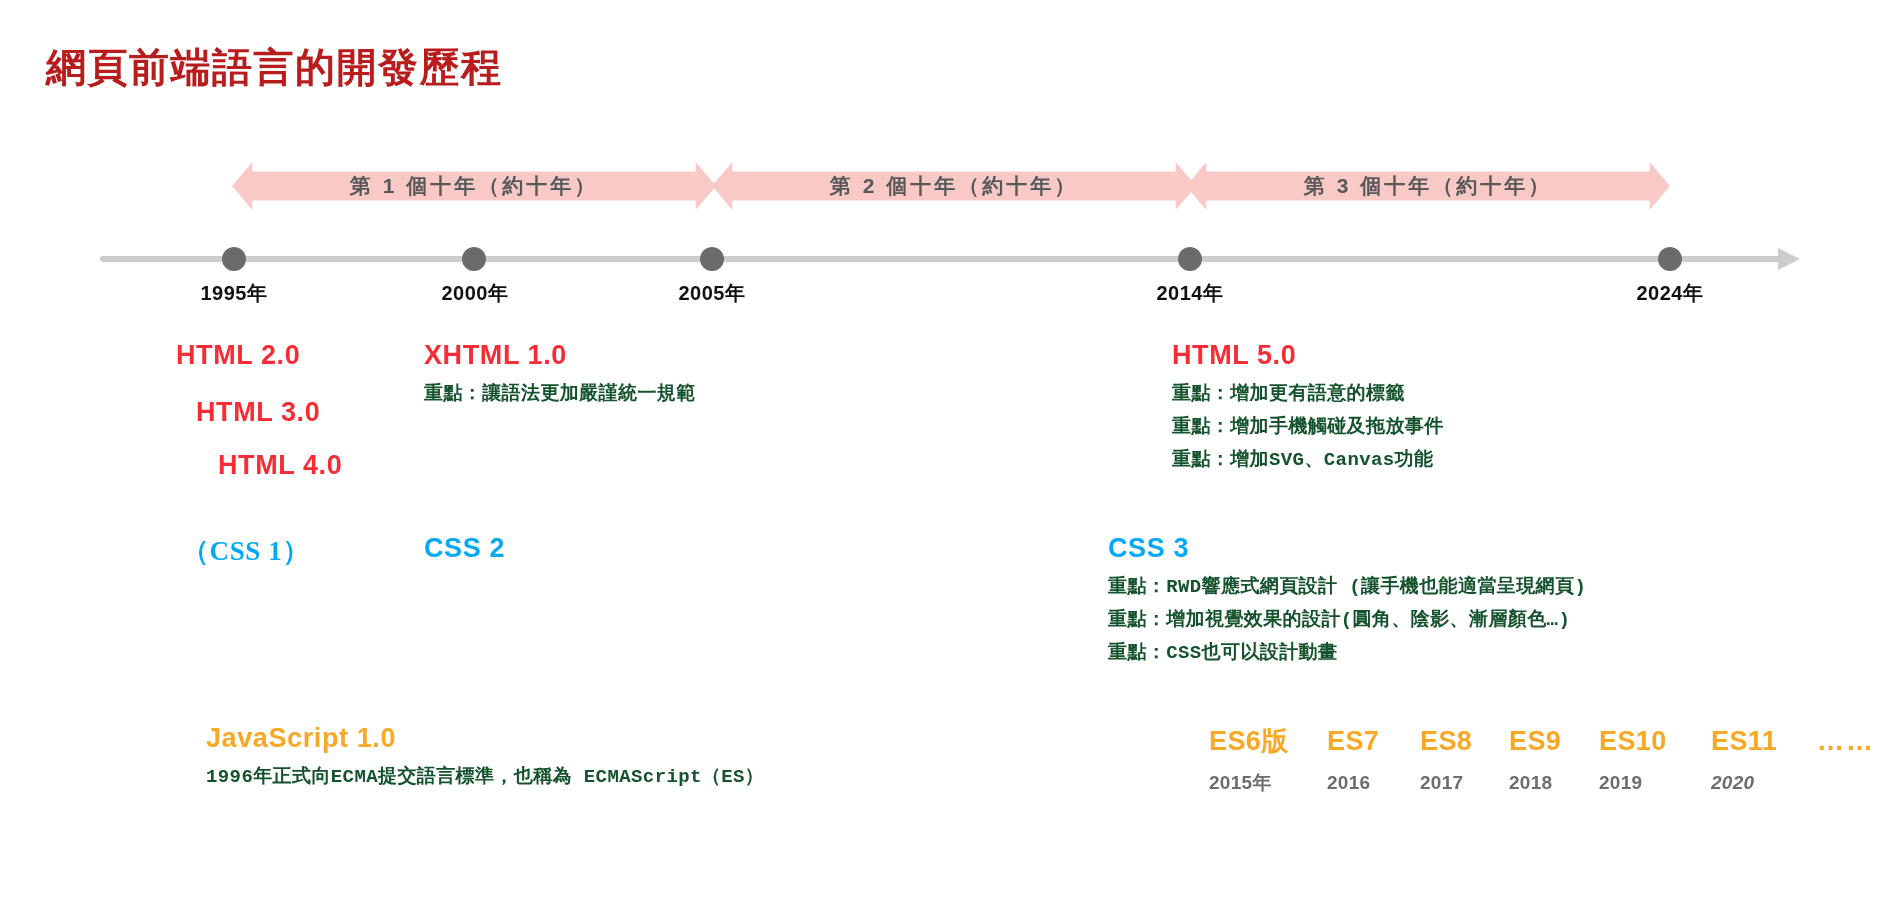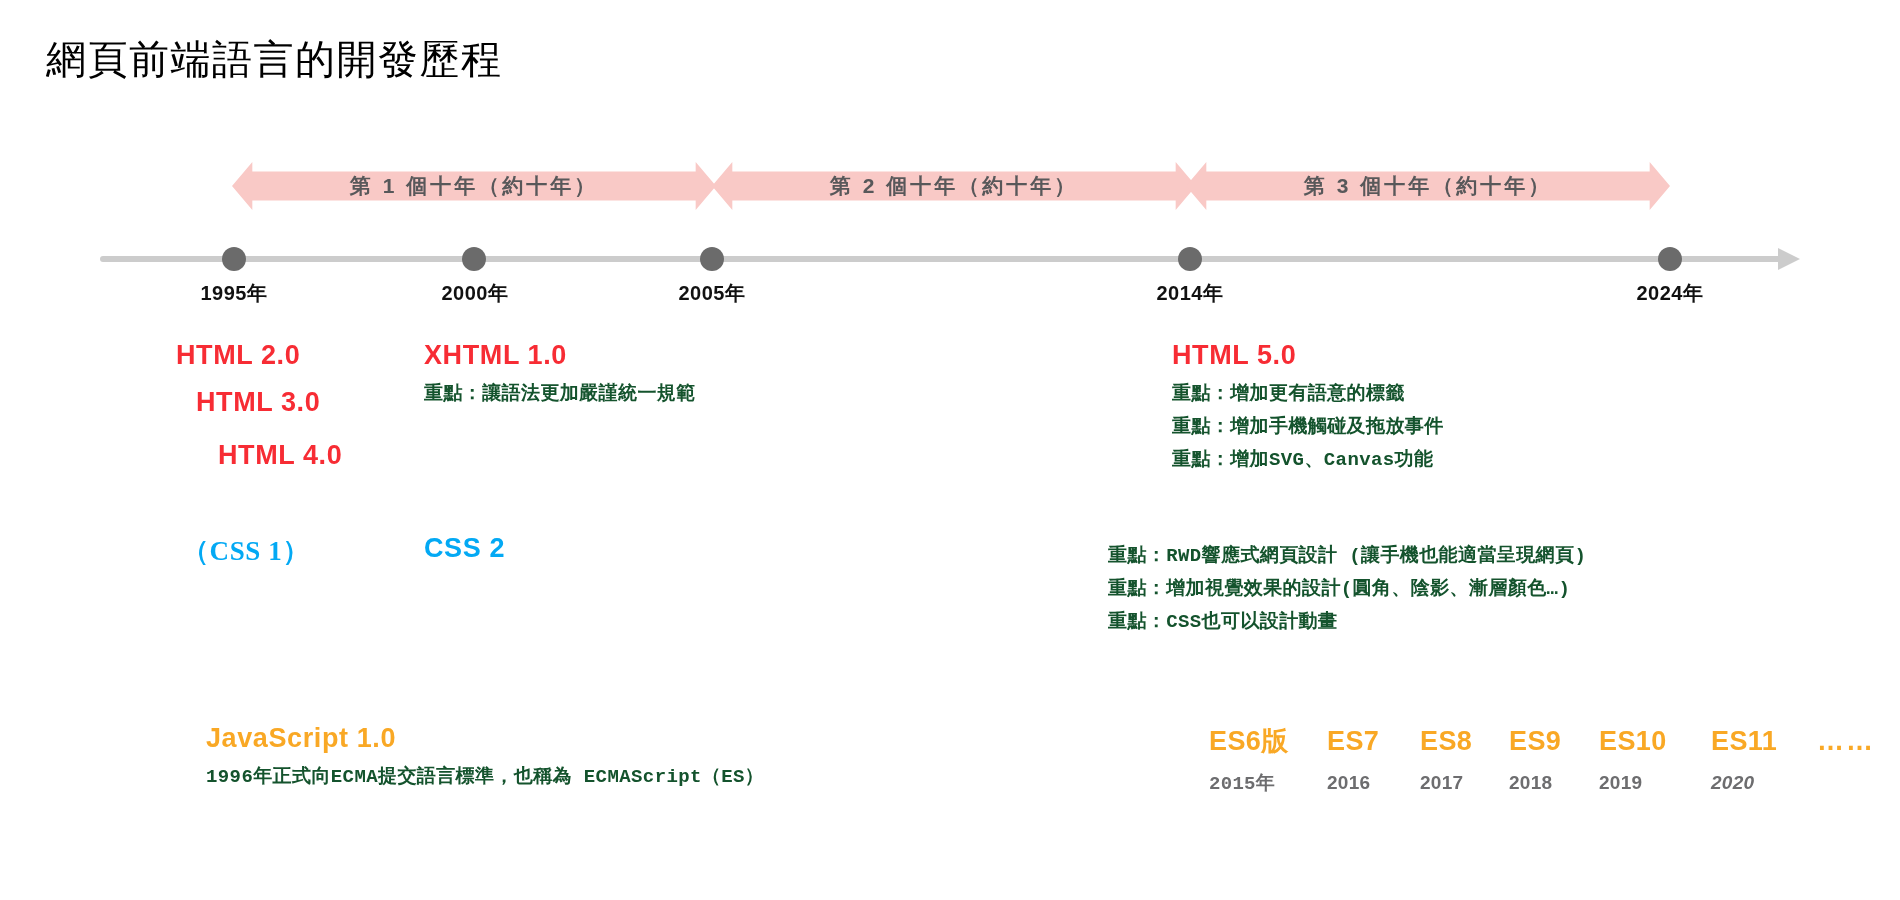--- a/index.html
+++ b/index.html
@@ -26,24 +26,24 @@
   #meta-line {
     font-size: 17px;
     font-weight: 700;
     color: #b3b3b3;
     letter-spacing: 0.2px;
     white-space: nowrap;
   }
   #meta-line .meta-date { color: #b8b8b8; font-weight: 600; }
   #meta-line .meta-author { color: #a8a8a8; font-weight: 700; margin-left: 12px; }
   #page-title {
-    margin-top: 2px;
+    margin-top: 10px;
     font-size: 40px;
-    font-weight: 400;
-    color: #000000;
+    font-weight: 700;
+    color: #b91c1c;
     letter-spacing: 1.5px;
     white-space: nowrap;
   }
 
   
   #decade-band {
     position: absolute;
     left: 0;
     top: 160px;
     width: 1900px;
@@ -159,21 +159,21 @@
 
   
   #html-early-stack .stagger-line {
     font-size: 27px;
     font-weight: 800;
     color: #f72c34;
     letter-spacing: 0.6px;
     white-space: nowrap;
   }
   #html-early-stack .stagger-line:nth-child(1) { margin-left: 0px;  }
-  #html-early-stack .stagger-line:nth-child(2) { margin-left: 20px; margin-top: 16px; }
+  #html-early-stack .stagger-line:nth-child(2) { margin-left: 20px; margin-top: 26px; }
   #html-early-stack .stagger-line:nth-child(3) { margin-left: 42px; margin-top: 22px; }
 
   
   #es-versions {
     position: absolute;
     left: 1209px;
     top: 723px;
   }
   #es-row-names, #es-row-years {
     display: flex;
@@ -260,20 +260,21 @@
 
 <div class="tech-block" style="left:182px; top:533px;font-family:Liberation Serif, serif;">
   <div class="tech-title blue">（CSS 1）</div>
 </div>
 
 <div class="tech-block" style="left:424px; top:533px;">
   <div class="tech-title blue">CSS 2</div>
 </div>
 
 <div class="tech-block" style="left:1108px; top:533px;">
+  <div class="tech-title blue">CSS 3</div>
   <div class="tech-note">重點：RWD響應式網頁設計 (讓手機也能適當呈現網頁)</div>
   <div class="tech-note">重點：增加視覺效果的設計(圓角、陰影、漸層顏色…)</div>
   <div class="tech-note">重點：CSS也可以設計動畫</div>
 </div>
 
 <div class="tech-block" style="left:206px; top:723px;">
   <div class="tech-title orange">JavaScript 1.0</div>
   <div class="tech-note">1996年正式向ECMA提交語言標準，也稱為 ECMAScript（ES）</div>
 </div>
 
@@ -281,20 +282,20 @@
   <div id="es-row-names">
     <span class="es-name" style="width:118px;">ES6版</span>
     <span class="es-name" style="width:93px;">ES7</span>
     <span class="es-name" style="width:89px;">ES8</span>
     <span class="es-name" style="width:90px;">ES9</span>
     <span class="es-name" style="width:112px;">ES10</span>
     <span class="es-name" style="width:106px;">ES11</span>
     <span class="es-ellipsis">……</span>
   </div>
   <div id="es-row-years">
-    <span class="es-year" style="width:118px;font-family:Liberation Mono, monospace;">2015年</span>
+    <span class="es-year" style="width:118px;">2015年</span>
     <span class="es-year" style="width:93px;">2016</span>
     <span class="es-year" style="width:89px;">2017</span>
     <span class="es-year" style="width:90px;">2018</span>
     <span class="es-year" style="width:112px;">2019</span>
     <span class="es-year" style="width:106px;font-style:italic;">2020</span>
   </div>
 </div>
 
 </body></html>

